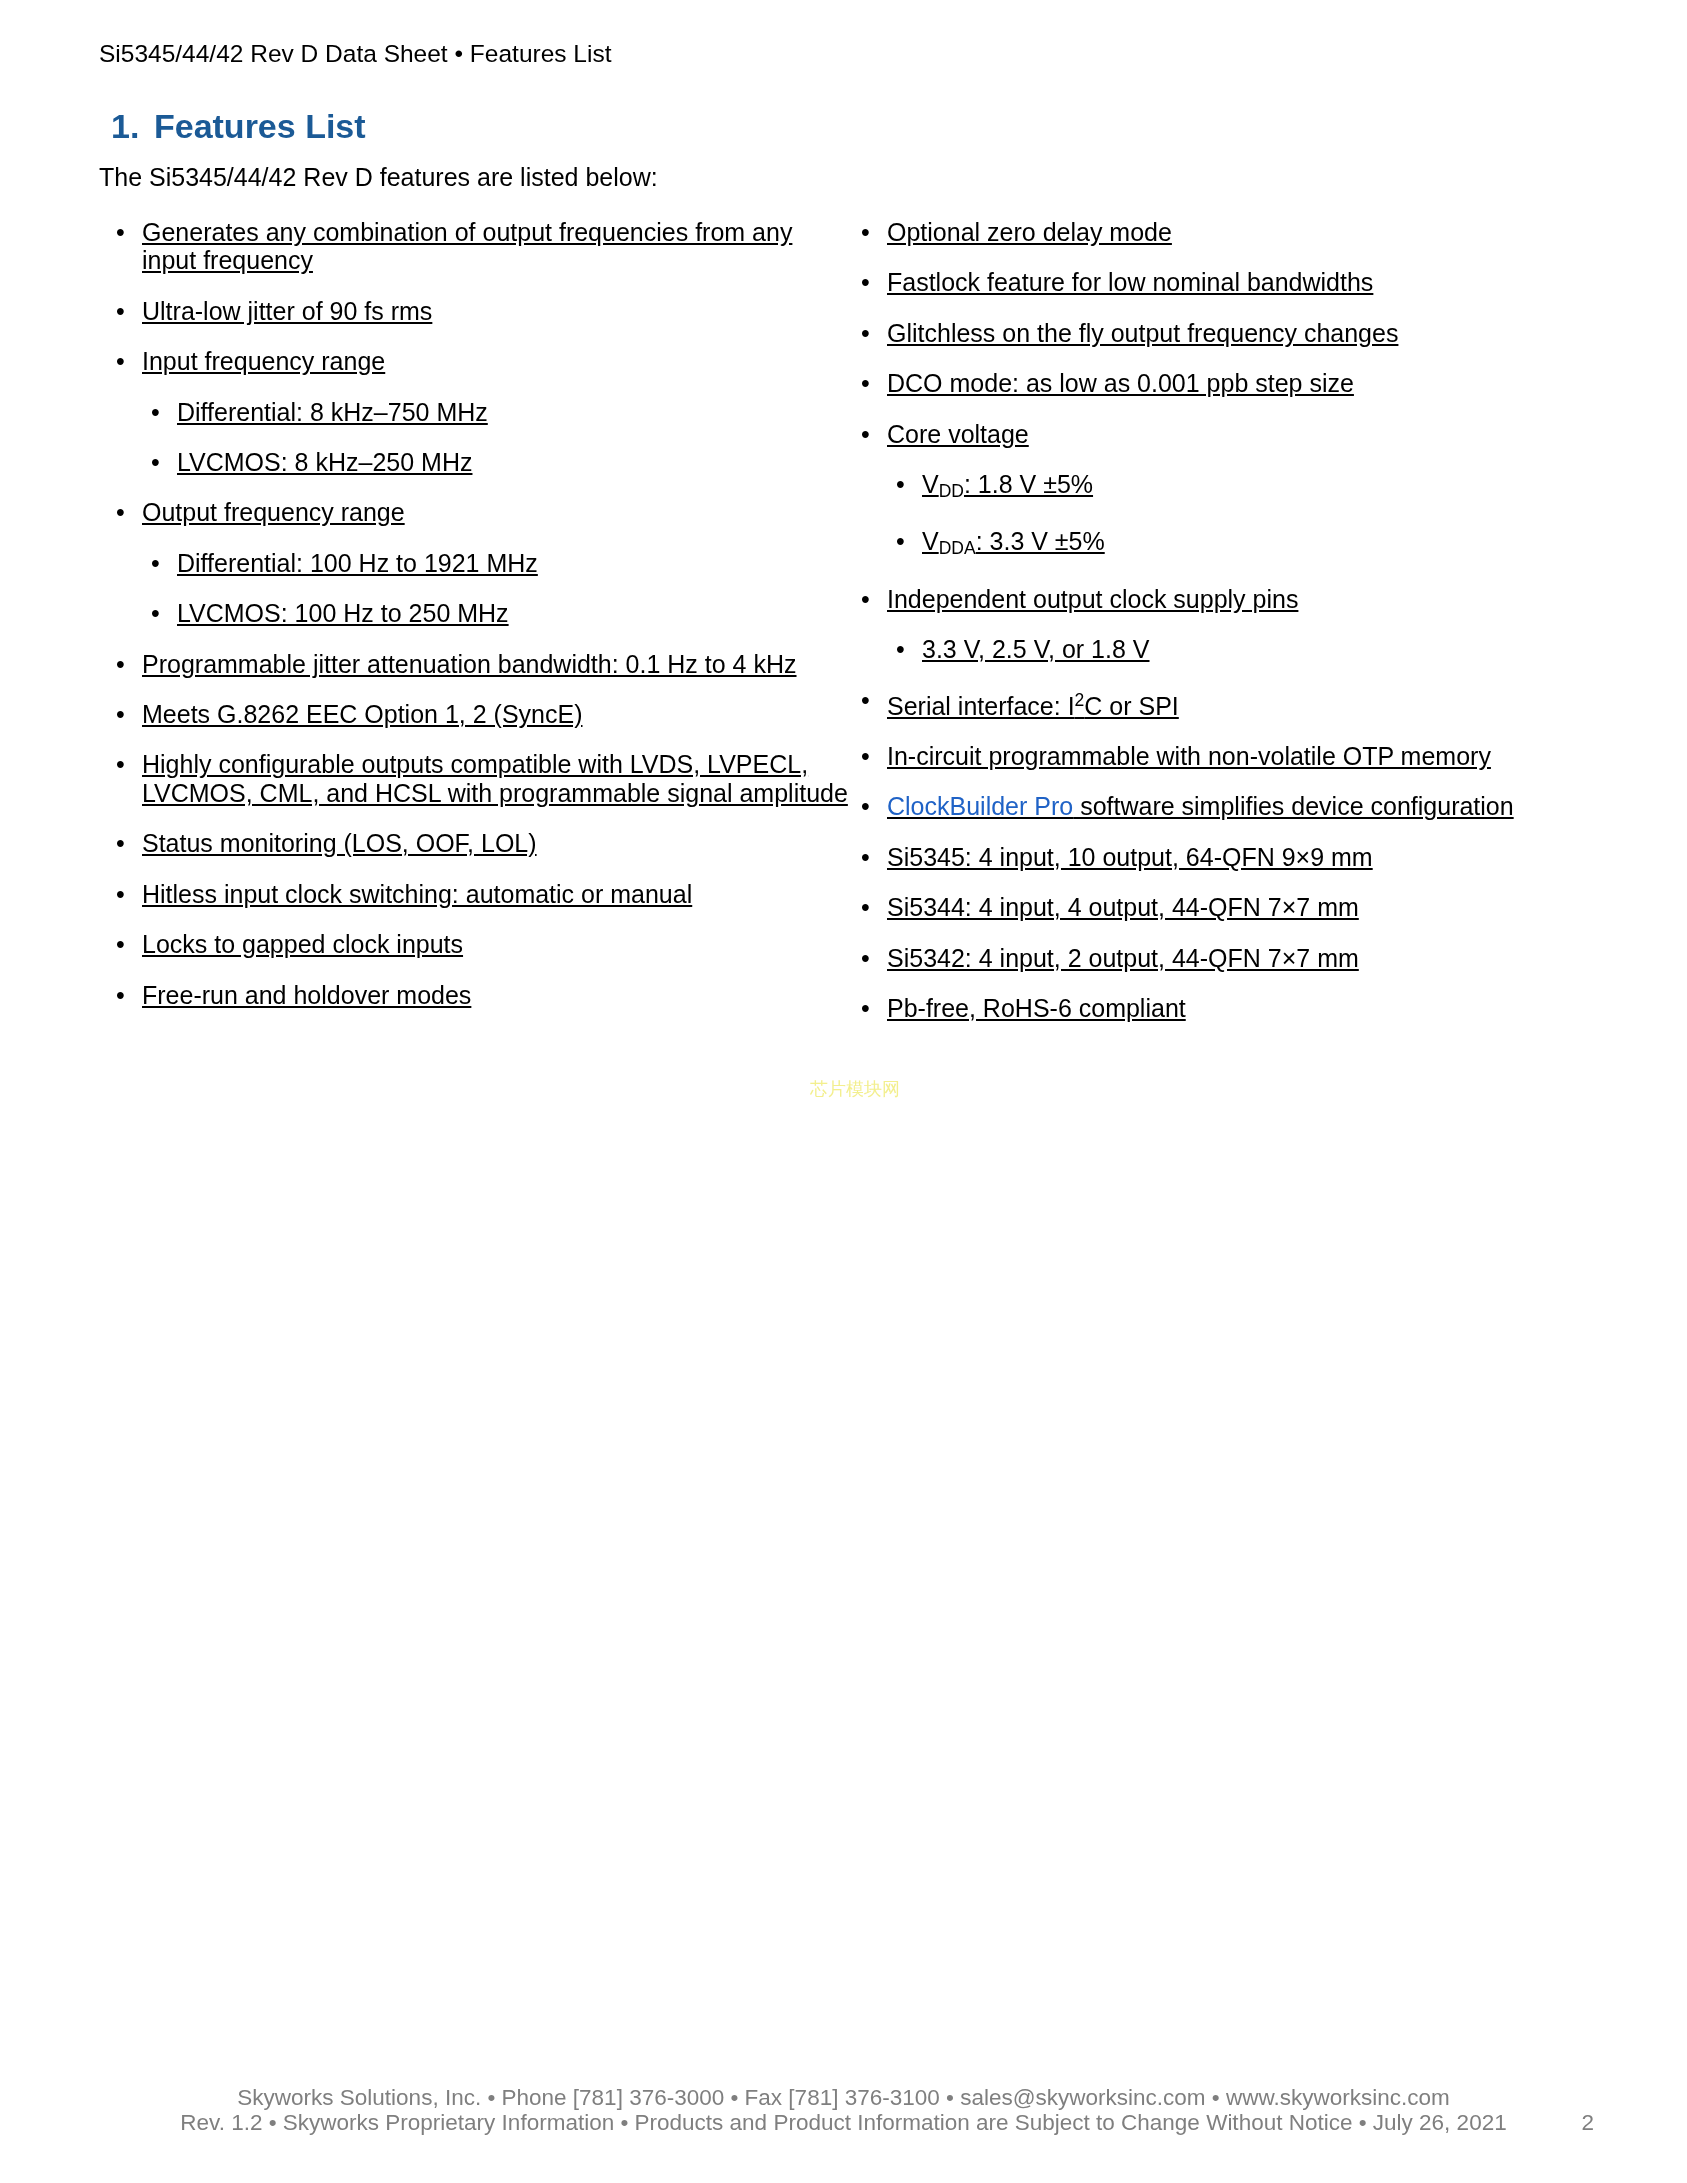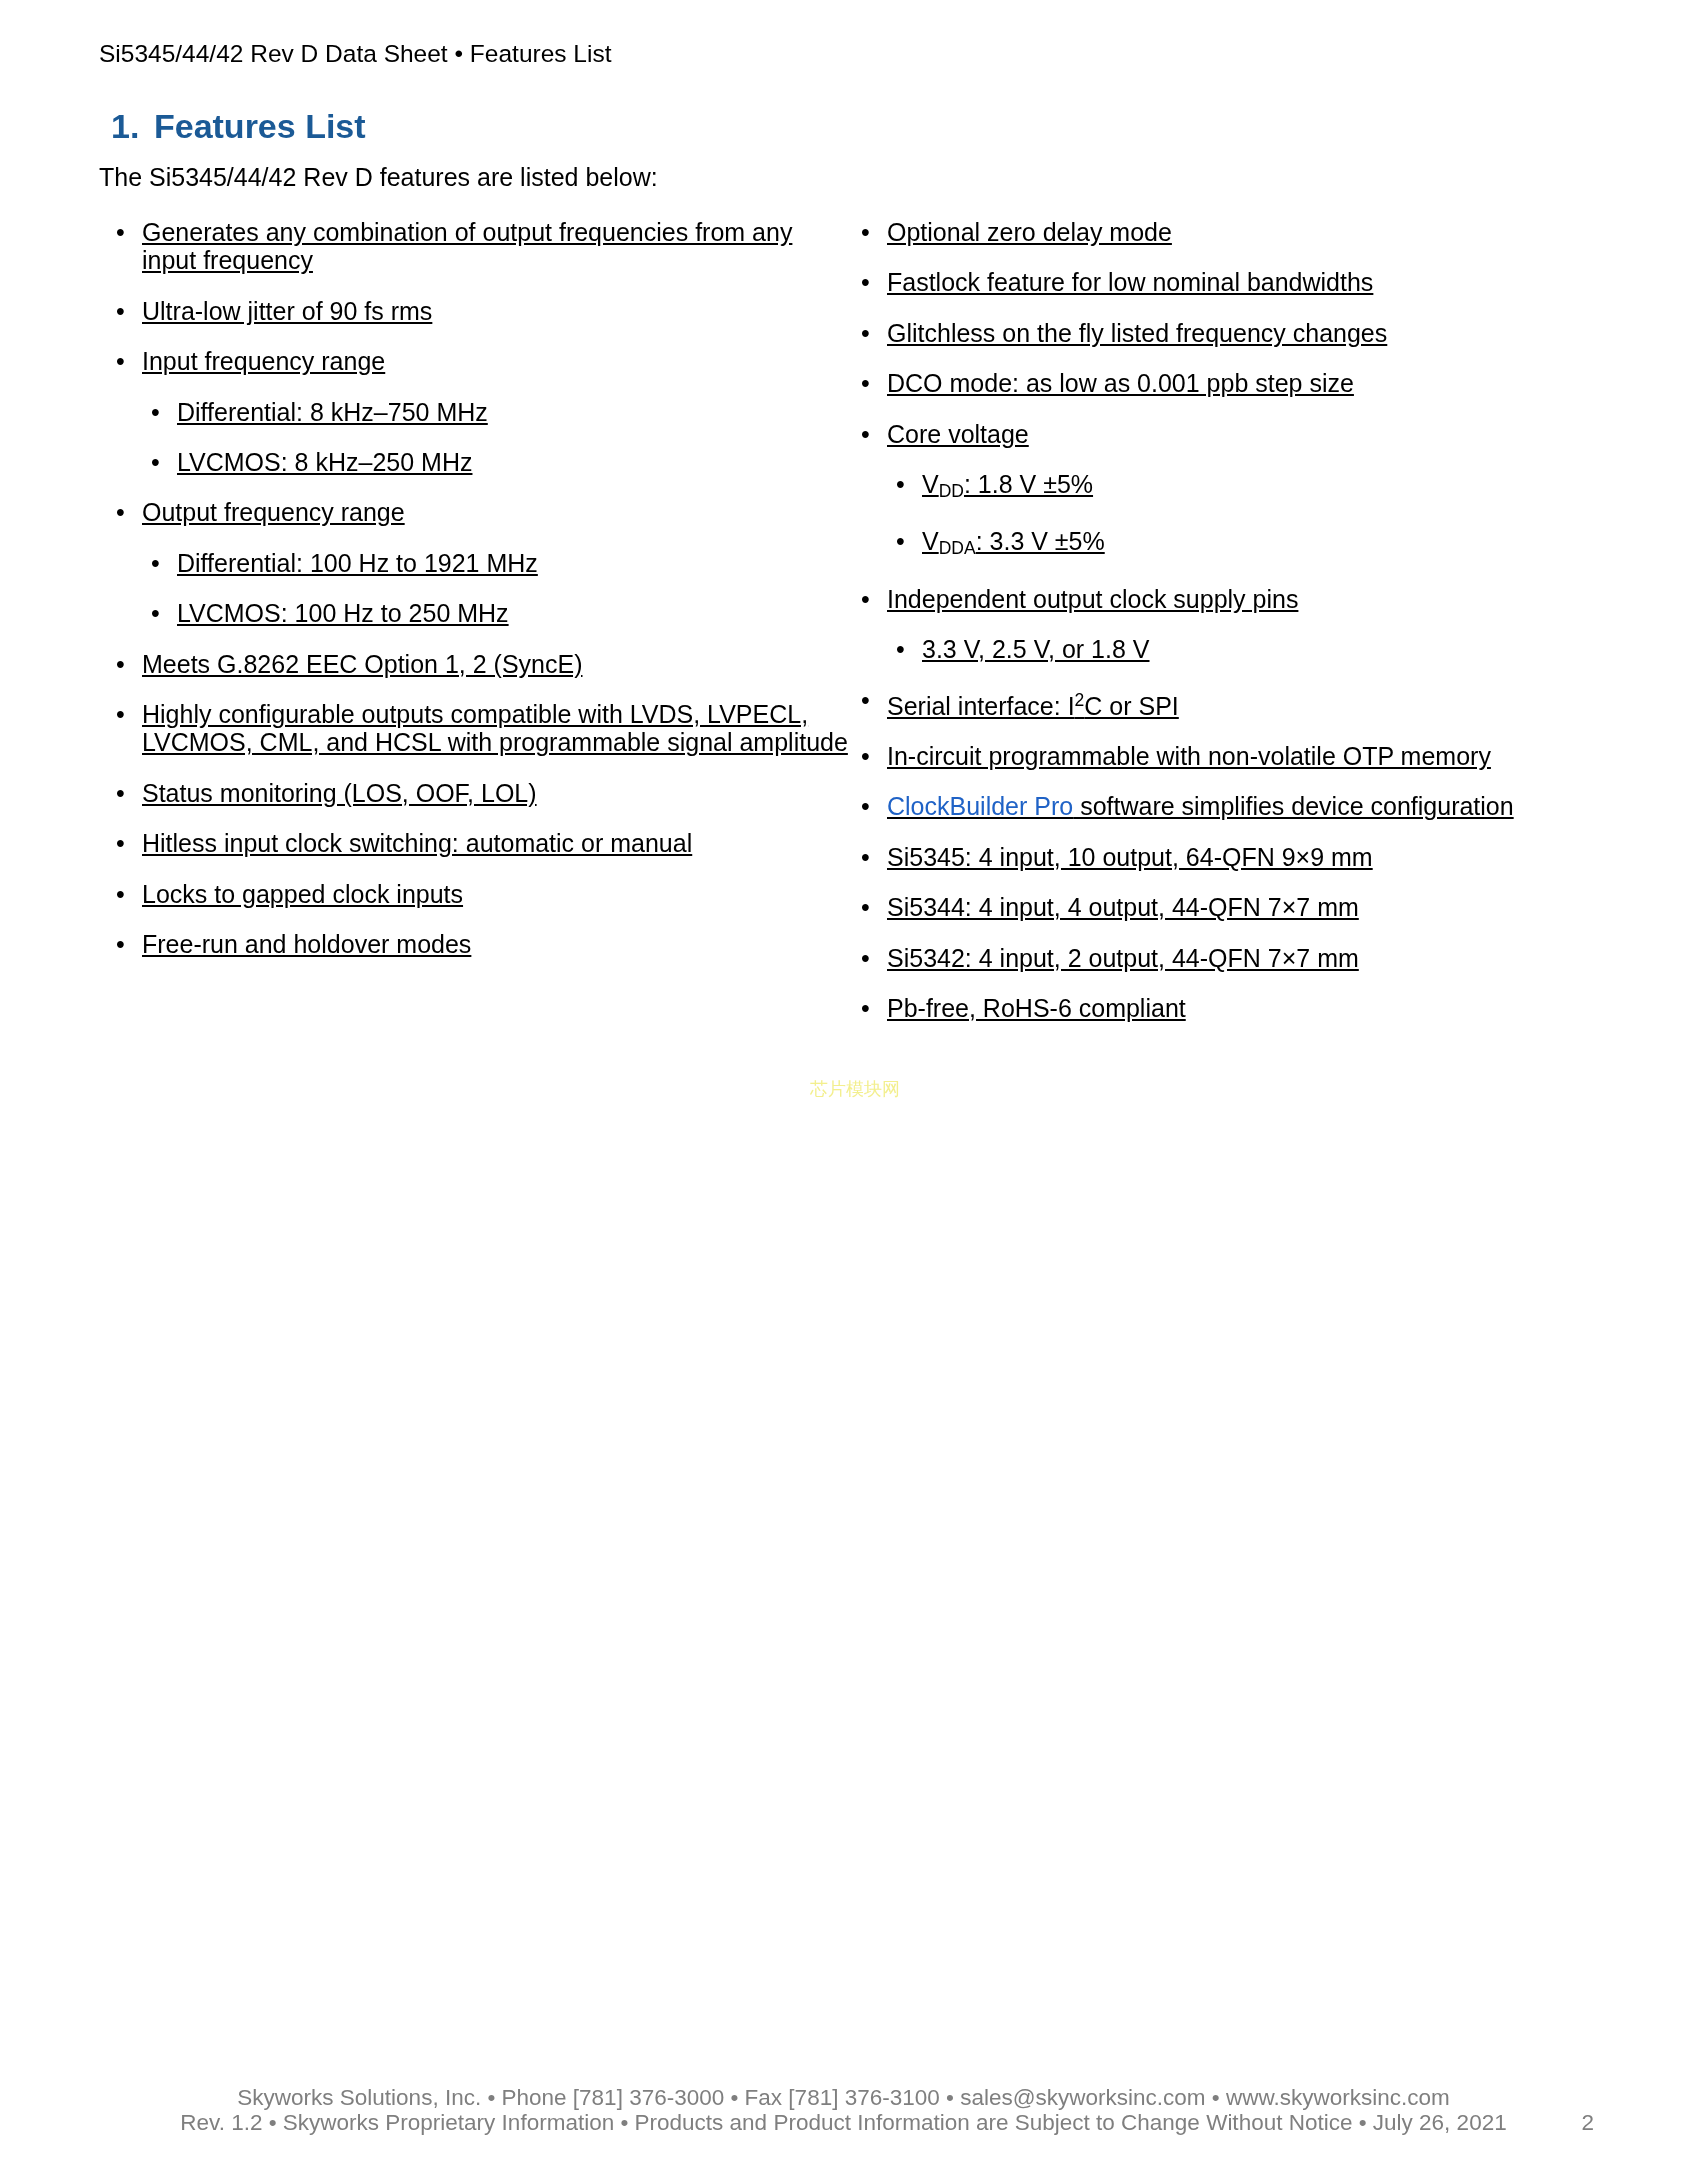--- a/index.html
+++ b/index.html
@@ -72,31 +72,32 @@
 
 <ul class="features col-left">
     <li class="lv1"><span>Generates any combination of output frequencies from any input frequency</span></li>
     <li class="lv1"><span>Ultra-low jitter of 90 fs rms</span></li>
     <li class="lv1"><span>Input frequency range</span></li>
     <li class="lv2"><span>Differential: 8 kHz–750 MHz</span></li>
     <li class="lv2"><span>LVCMOS: 8 kHz–250 MHz</span></li>
     <li class="lv1"><span>Output frequency range</span></li>
     <li class="lv2"><span>Differential: 100 Hz to 1921 MHz</span></li>
     <li class="lv2"><span>LVCMOS: 100 Hz to 250 MHz</span></li>
+    <li class="lv1"><span>Programmable jitter attenuation bandwidth: 0.1 Hz to 4 kHz</span></li>
     <li class="lv1"><span>Meets G.8262 EEC Option 1, 2 (SyncE)</span></li>
     <li class="lv1"><span>Highly configurable outputs compatible with LVDS, LVPECL, LVCMOS, CML, and HCSL with programmable signal amplitude</span></li>
     <li class="lv1"><span>Status monitoring (LOS, OOF, LOL)</span></li>
     <li class="lv1"><span>Hitless input clock switching: automatic or manual</span></li>
     <li class="lv1"><span>Locks to gapped clock inputs</span></li>
     <li class="lv1"><span>Free-run and holdover modes</span></li>
   </ul>
 <ul class="features col-right">
     <li class="lv1"><span>Optional zero delay mode</span></li>
     <li class="lv1"><span>Fastlock feature for low nominal bandwidths</span></li>
-    <li class="lv1"><span>Glitchless on the fly listed frequency changes</span></li>
+    <li class="lv1"><span>Glitchless on the fly output frequency changes</span></li>
     <li class="lv1"><span>DCO mode: as low as 0.001 ppb step size</span></li>
     <li class="lv1"><span>Core voltage</span></li>
     <li class="lv2"><span>V</span><span class="sub">DD</span><span>: 1.8 V ±5%</span></li>
     <li class="lv2"><span>V</span><span class="sub">DDA</span><span>: 3.3 V ±5%</span></li>
     <li class="lv1"><span>Independent output clock supply pins</span></li>
     <li class="lv2"><span>3.3 V, 2.5 V, or 1.8 V</span></li>
     <li class="lv1"><span>Serial interface: I</span><span class="sup">2</span><span>C or SPI</span></li>
     <li class="lv1"><span>In-circuit programmable with non-volatile OTP memory</span></li>
     <li class="lv1"><span class="link">ClockBuilder Pro</span><span> software simplifies device configuration</span></li>
     <li class="lv1"><span>Si5345: 4 input, 10 output, 64-QFN 9×9 mm</span></li>

